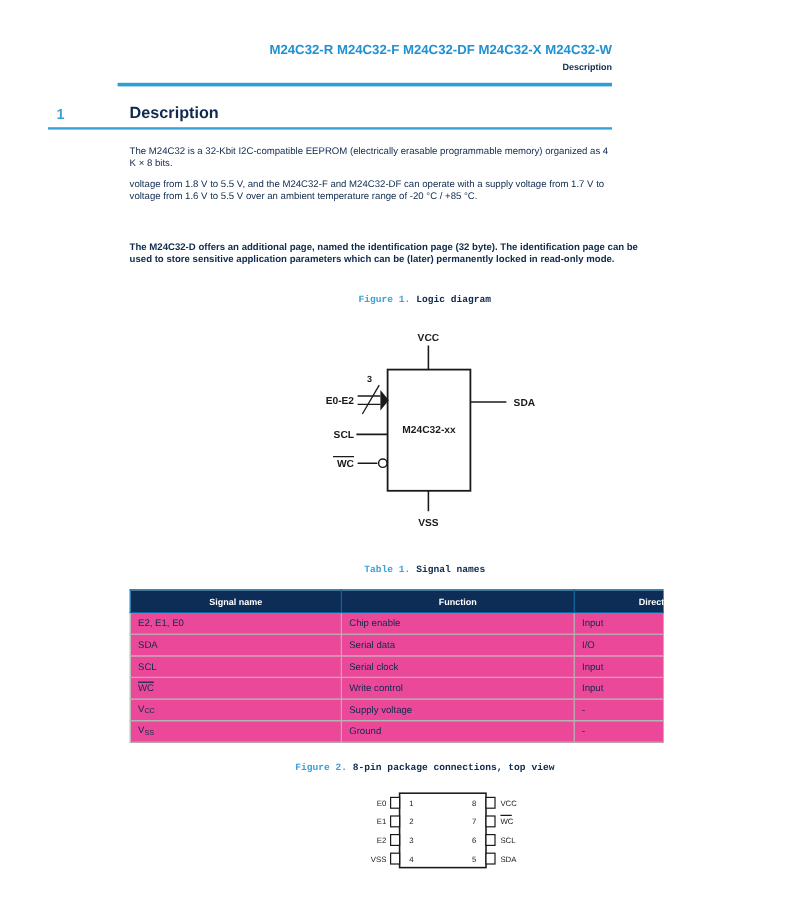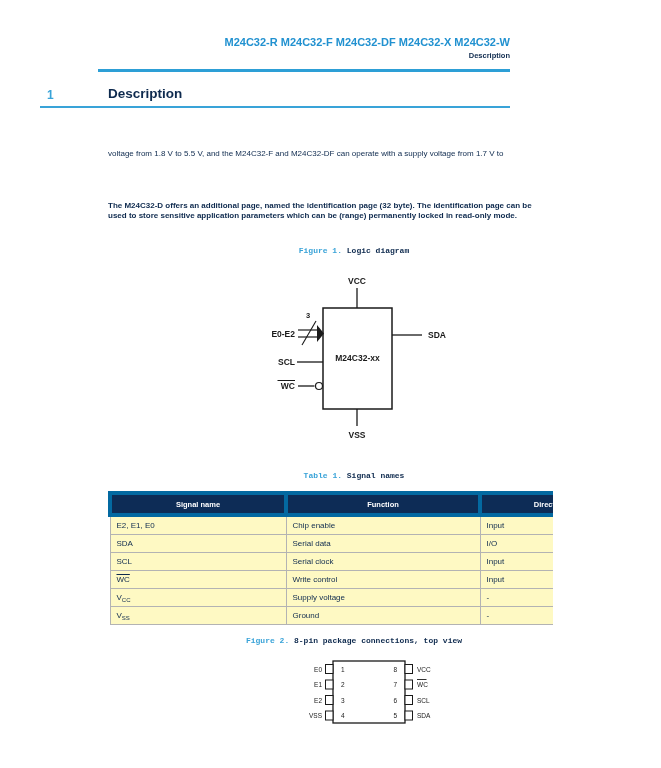--- a/index.html
+++ b/index.html
@@ -17,25 +17,25 @@
   #para1 { top:121px; } #para2 { top:149px; } #para3 { top:201px;font-weight:bold; }
   .caption { position:absolute; left:124px; width:460px; text-align:center; font-size:8px; font-weight:bold; white-space:nowrap;font-family:Liberation Mono, monospace; }
   .caption .cap-label { color:#39a3d8; }
   .caption .cap-title { color:#0e2a4e; }
   #fig1-caption  { top:246px; }
   #table1-caption{ top:471px; }
   #fig2-caption  { top:636px; }
   .sigtable { position:absolute; left:108px; top:491px; width:510px; border-collapse:collapse; table-layout:fixed; }
   .sigtable th {
     background:#0d2c56; color:#ffffff; font-size:7.5px; font-weight:bold;
-    height:18px; text-align:center; border:4px solid #0369a1; padding:0;
+    height:18px; text-align:center; border:1px solid #0369a1; padding:0;
   }
   .sigtable td {
     font-size:8px; color:#0e2a4e; height:17px; border:1px solid #b3b3b3;
-    padding:0 0 0 6px; vertical-align:middle; background:#fef9c3;
+    padding:0 0 0 6px; vertical-align:middle; background:#ec4899;
   }
   .subscript { font-size:6px; vertical-align:-1.5px; }
   .overbar { text-decoration:overline; }
   .figsvg { position:absolute; }
   #fig1-svg { left:250px; top:268px; }
   #fig2-svg { left:280px; top:652px; }
   svg text { font-family:"Liberation Sans", sans-serif; }
 </style>
 </head>
 <body>
@@ -43,26 +43,31 @@
 <div class="page">
 
   <div class="header-title">M24C32-R M24C32-F M24C32-DF M24C32-X M24C32-W</div>
   <div class="header-sub">Description</div>
   <div class="rule-thick"></div>
 
   <div class="sec-num">1</div>
   <div class="sec-title">Description</div>
   <div class="rule-thin"></div>
 
+  <div class="para" id="para1">
+      <div>The M24C32 is a 32-Kbit I2C-compatible EEPROM (electrically erasable programmable memory) organized as 4</div>
+      <div>K × 8 bits.</div>
+    </div>
   <div class="para" id="para2">
       <div>voltage from 1.8 V to 5.5 V, and the M24C32-F and M24C32-DF can operate with a supply voltage from 1.7 V to</div>
+      <div>voltage from 1.6 V to 5.5 V over an ambient temperature range of -20 °C / +85 °C.</div>
     </div>
   <div class="para" id="para3">
       <div>The M24C32-D offers an additional page, named the identification page (32 byte). The identification page can be</div>
-      <div>used to store sensitive application parameters which can be (range) permanently locked in read-only mode.</div>
+      <div>used to store sensitive application parameters which can be (later) permanently locked in read-only mode.</div>
     </div>
 
   <div class="caption" id="fig1-caption">
     <span class="cap-label">Figure 1.</span>
     <span class="cap-title">Logic diagram</span>
   </div>
 
   <svg id="fig1-svg" class="figsvg" width="330" height="180" viewBox="0 0 330 180">
     <text x="107" y="16" text-anchor="middle" font-size="8.5" font-weight="bold" fill="#1a1a1a">VCC</text>
     <line x1="107" y1="20" x2="107" y2="40" stroke="#1a1a1a" stroke-width="1.3"></line>

